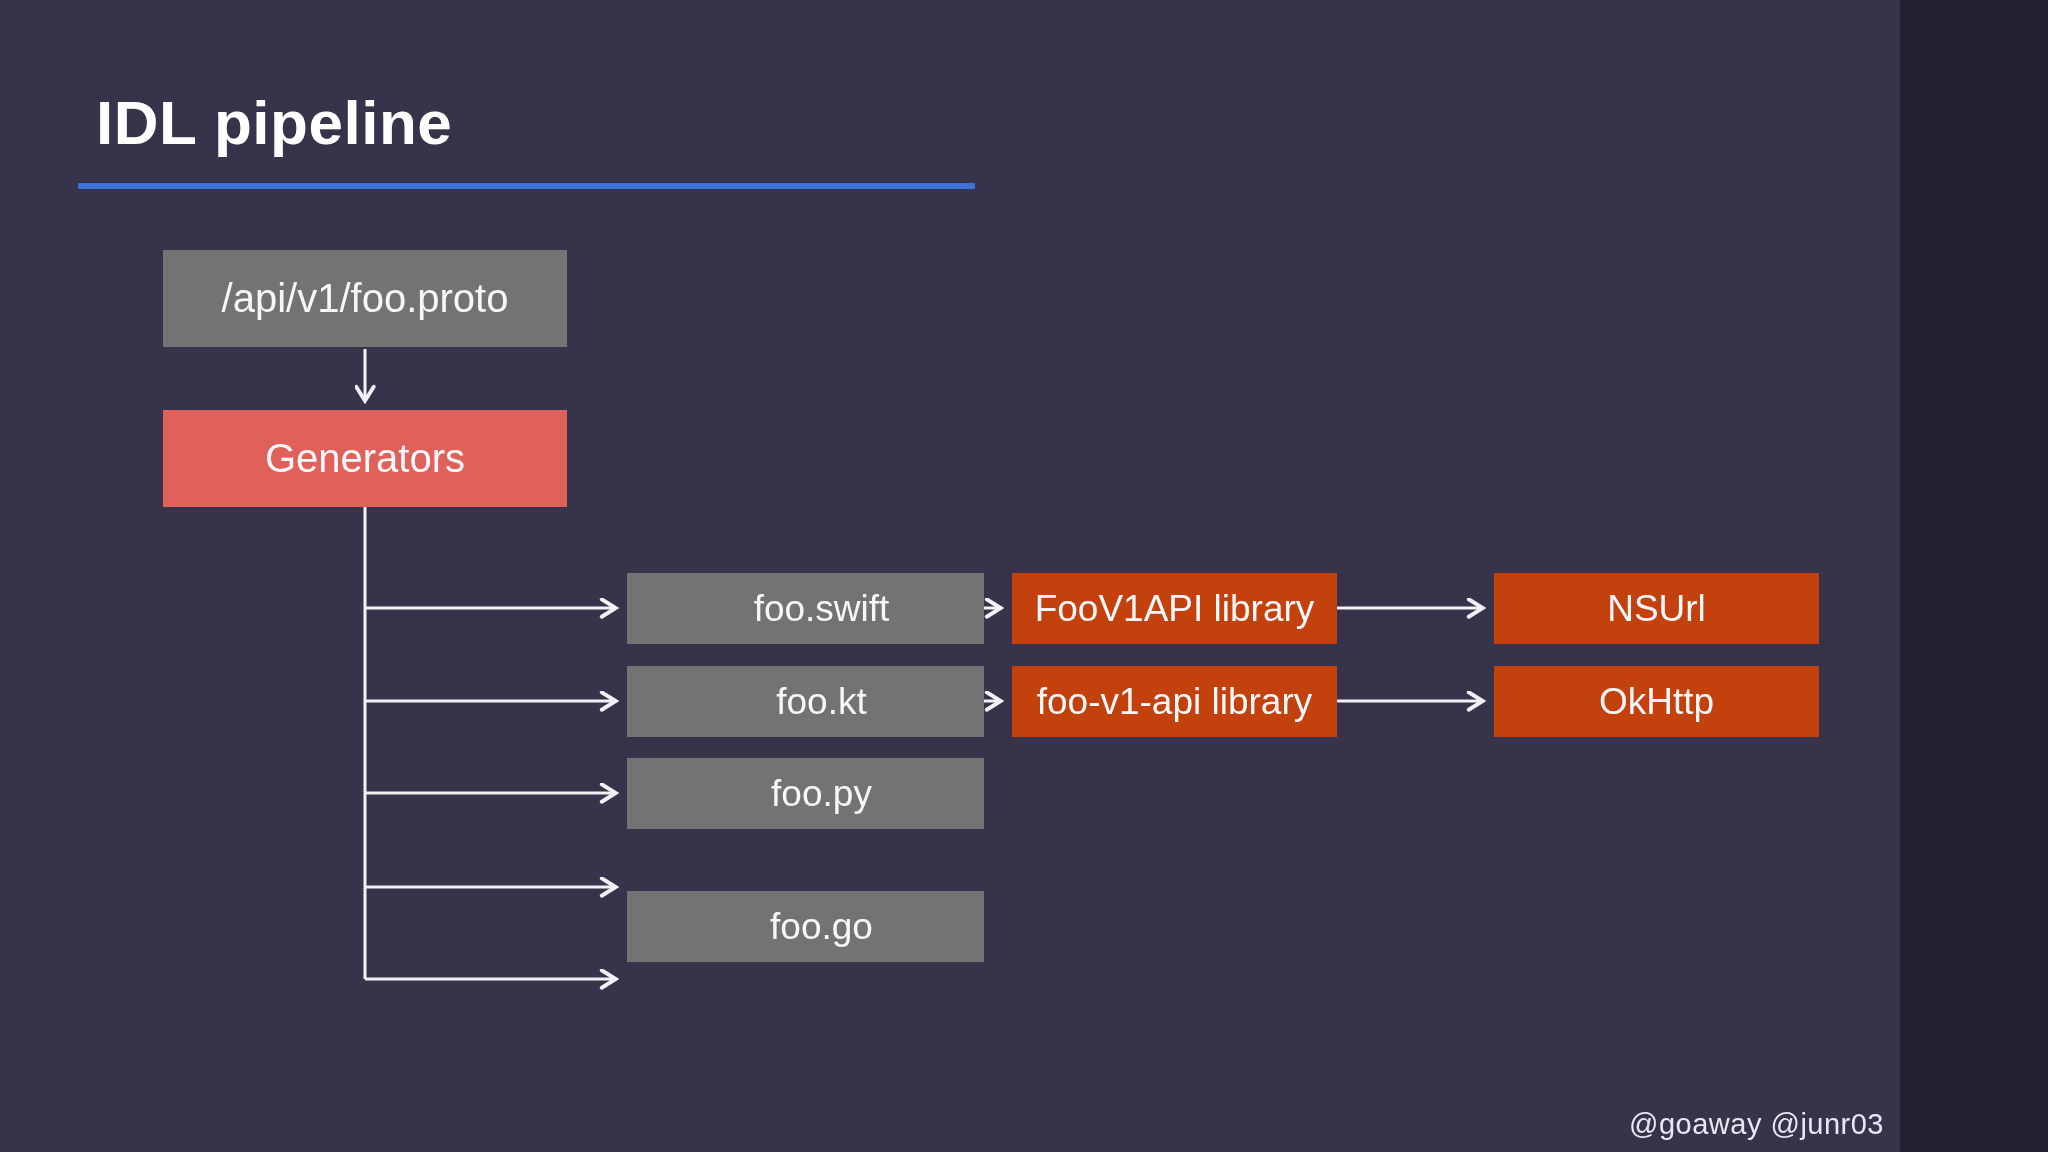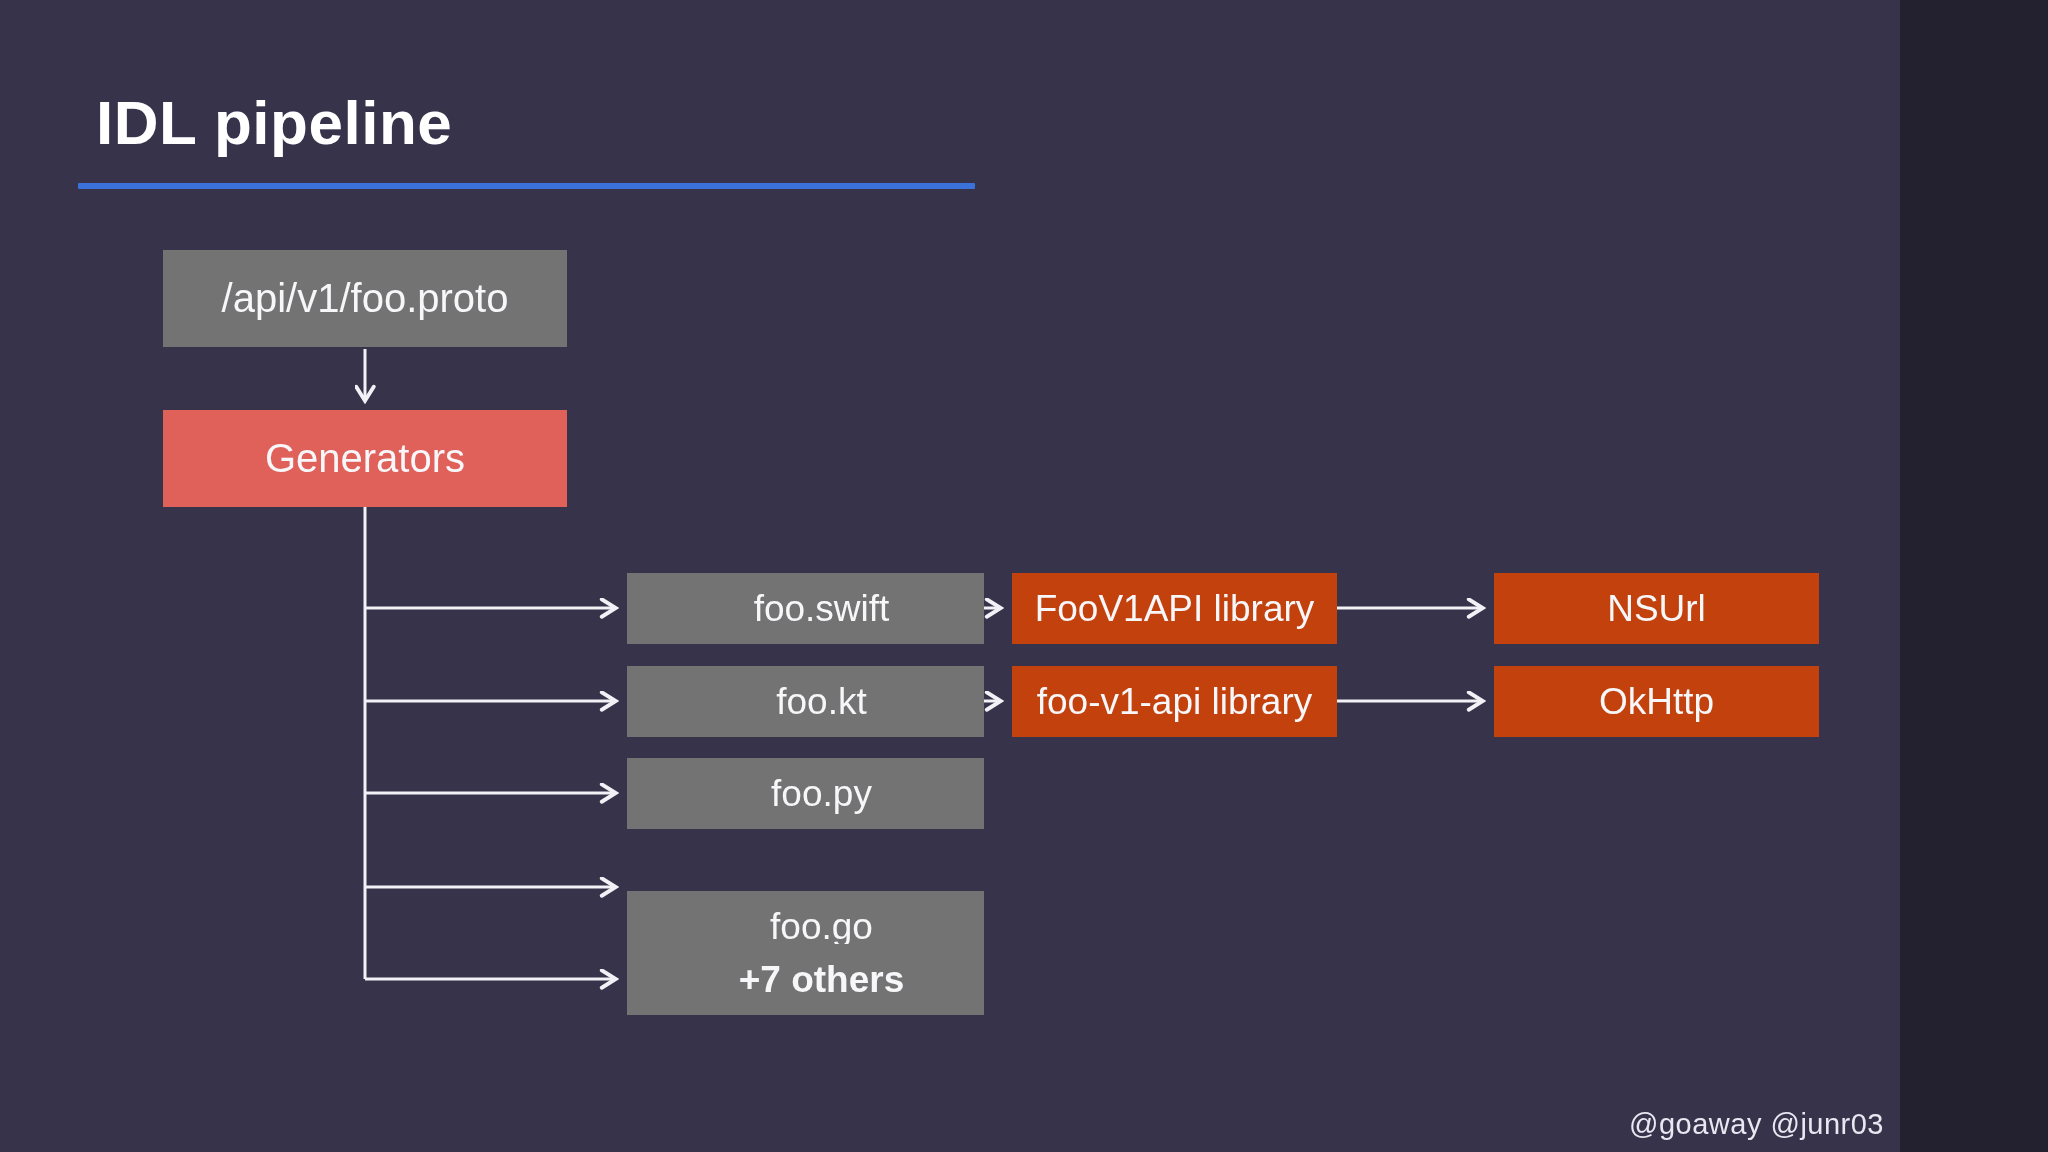--- a/index.html
+++ b/index.html
@@ -90,23 +90,20 @@
   </div>
   <div class="box small blue c1 r2">
     <span>foo.kt</span>
   </div>
   <div class="box small blue c1 r3">
     <span>foo.py</span>
   </div>
   <div class="box small blue c1 r4">
     <span>foo.go</span>
   </div>
-  <div class="box small blue bold c1 r5">
-    <span>+7 others</span>
-  </div>
 
   <div class="box small green c2 r1">
     <span>FooV1API library</span>
   </div>
   <div class="box small green c2 r2">
     <span>foo-v1-api library</span>
   </div>
 
   <div class="box small green c3 r1">
     <span>NSUrl</span>

